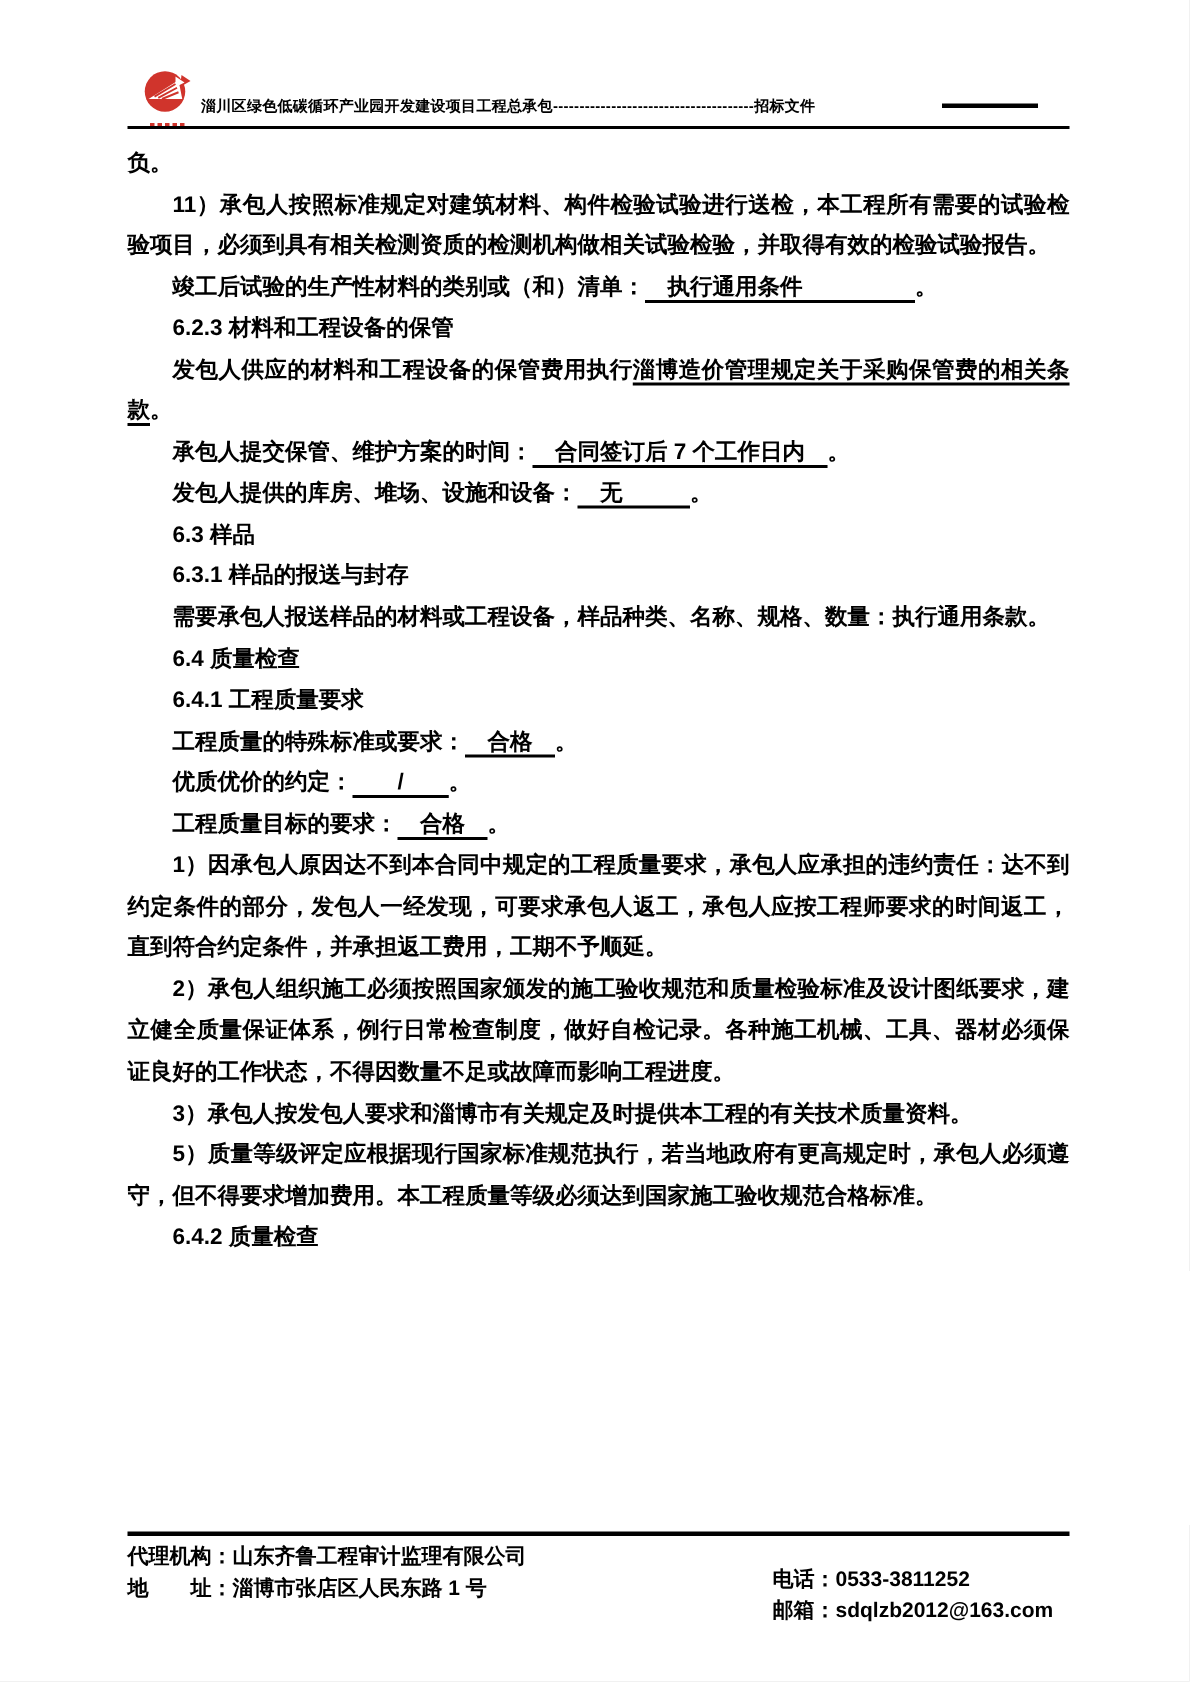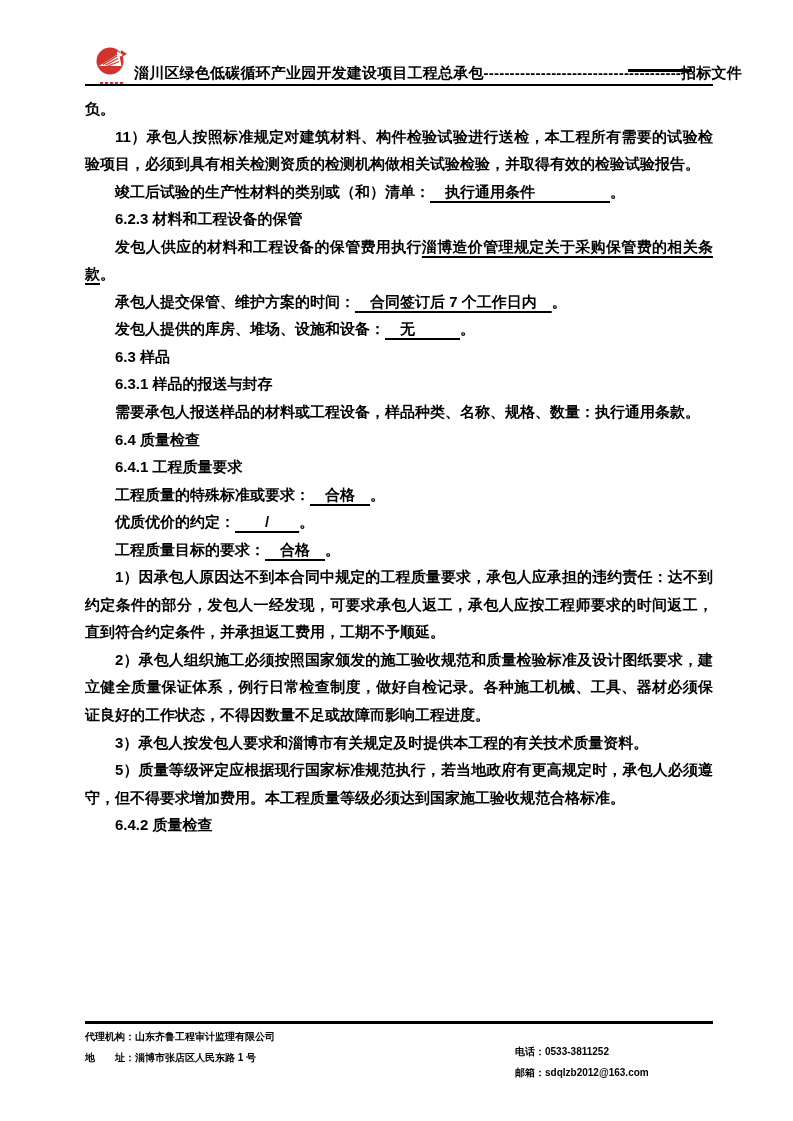--- a/index.html
+++ b/index.html
@@ -9,21 +9,21 @@
     font-family:"Liberation Sans","DejaVu Sans",sans-serif;
     overflow:hidden;
   }
   
   .logo { position:absolute; left:93px; top:45px; width:36px; height:42px; }
   .logo svg { display:block; }
   .logo-caption { display:flex; gap:2px; justify-content:center; margin-top:1px; }
   .logo-caption i { width:3px; height:4px; background:#d0342c; display:block; }
   .header-title {
     position:absolute; left:134px; top:64px; width:480px;
-    font-size:15px; font-weight:700; letter-spacing:0.2px; white-space:nowrap;text-align:center;
+    font-size:10px; font-weight:700; letter-spacing:0.2px; white-space:nowrap;
   }
   .header-short-rule {
     position:absolute; left:628px; top:69px; width:64px; height:2.5px; background:#000;
   }
   .header-divider {
     position:absolute; left:85px; top:84px; width:628px; height:2.2px; background:#000;
   }
   
   .doc-body {
     position:absolute; left:85px; top:95px; width:628px;
@@ -34,21 +34,21 @@
   .doc-body p.continuation { text-indent:0; }
   .doc-body p.heading { font-weight:800; }
   .u { text-decoration:underline; text-underline-offset:4px; text-decoration-thickness:1.5px; }
   
   .footer-divider {
     position:absolute; left:85px; top:1021px; width:628px; height:2.5px; background:#000;
   }
   .footer-grid {
     position:absolute; left:85px; top:1027px; width:628px;
     display:flex; justify-content:space-between;
-    font-size:10px; font-weight:700; line-height:20.5px;
+    font-size:14px; font-weight:700; line-height:20.5px;
   }
   .footer-col { white-space:nowrap; }
   .footer-col.right { width:198px;margin-top:15px; }
 </style>
 </head>
 <body>
 
 <div class="page">
 
   <div class="logo">

